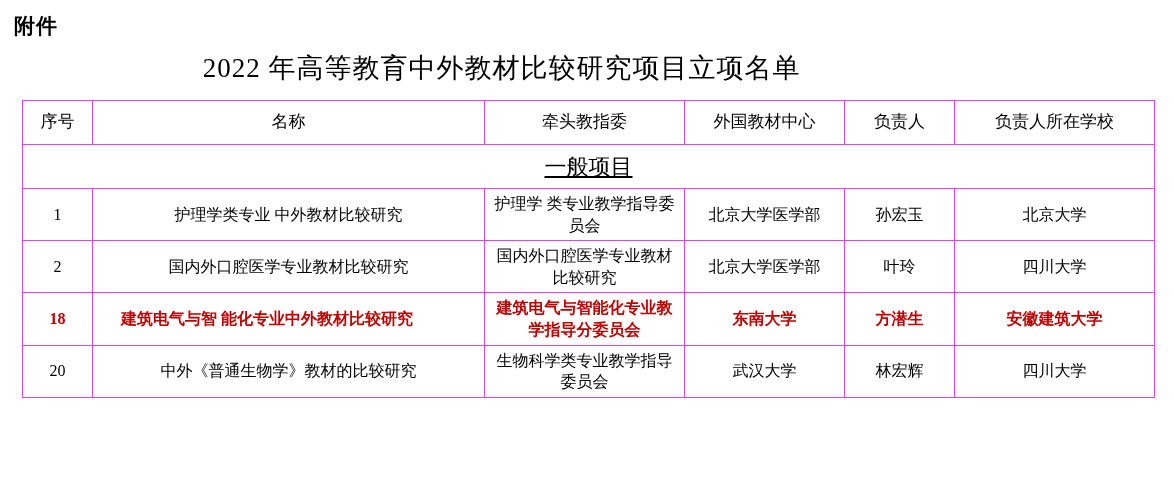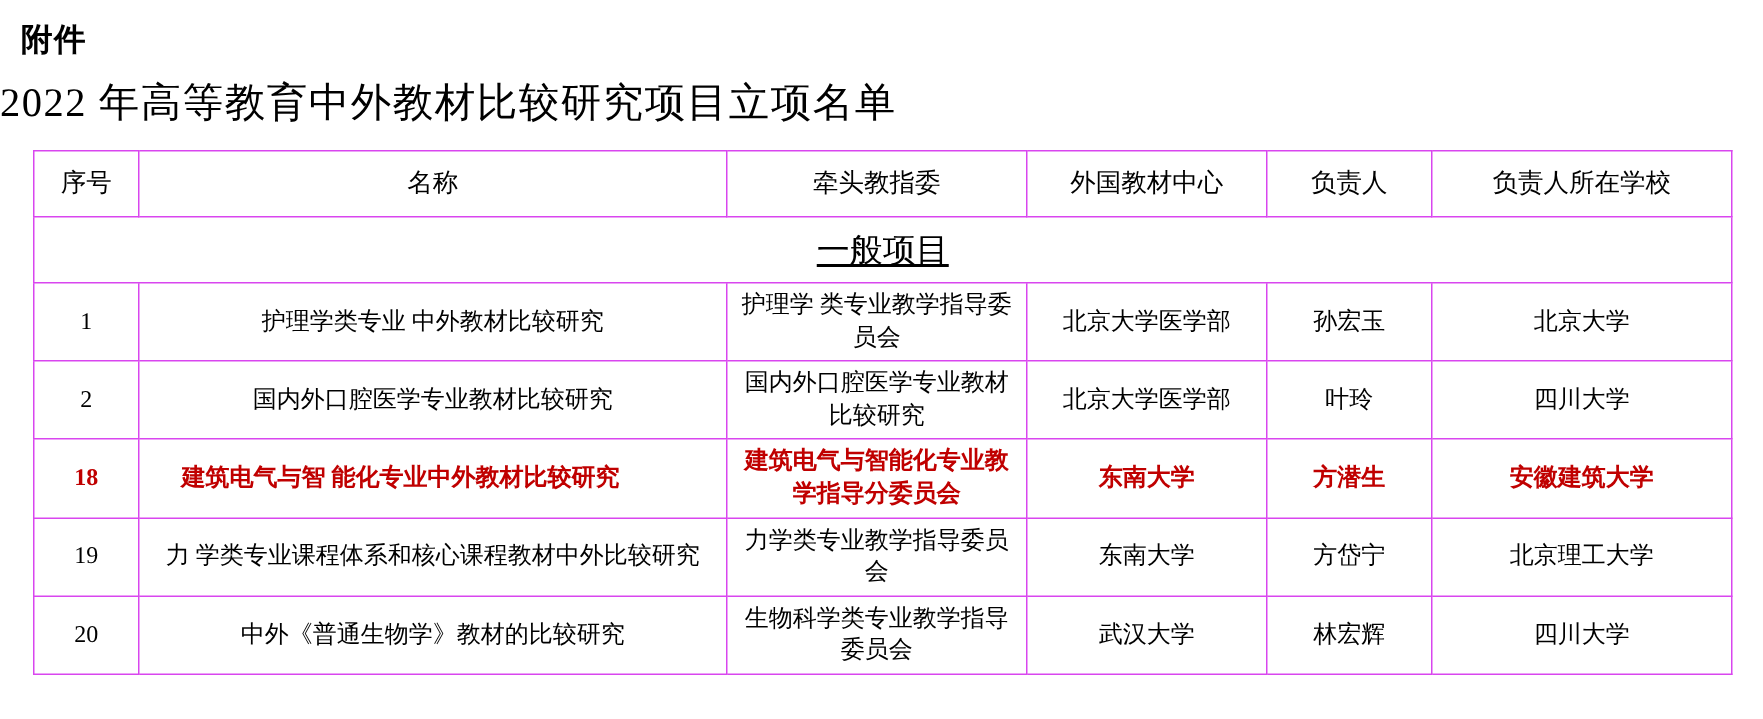--- a/index.html
+++ b/index.html
@@ -27,20 +27,21 @@
     font-size: 21px;
     font-weight: bold;
     letter-spacing: 1px;
     font-family: "Liberation Sans", "DejaVu Sans", sans-serif;
   }
   .doc-title {
     position: absolute;
     left: 0;
     right: 0;
     top: 50px;
+    text-align: center;
     font-size: 27px;
     letter-spacing: 1px;
     font-family: "Liberation Serif", "DejaVu Serif", serif;
   }
   .table-wrap {
     position: absolute;
     left: 22px;
     top: 100px;
     width: 1132px;
   }
@@ -142,28 +143,20 @@
 
         <tr class="highlight">
           <td>18</td>
           <td class="name-cell">建筑电气与智 能化专业中外教材比较研究</td>
           <td>建筑电气与智能化专业教学指导分委员会</td>
           <td>东南大学</td>
           <td>方潜生</td>
           <td>安徽建筑大学</td>
         </tr>
 
-        <tr class="row-tall">
-          <td>19</td>
-          <td class="name-cell">力 学类专业课程体系和核心课程教材中外比较研究</td>
-          <td>力学类专业教学指导委员会</td>
-          <td>东南大学</td>
-          <td>方岱宁</td>
-          <td>北京理工大学</td>
-        </tr>
 
         <tr>
           <td>20</td>
           <td class="name-cell">中外《普通生物学》教材的比较研究</td>
           <td>生物科学类专业教学指导委员会</td>
           <td>武汉大学</td>
           <td>林宏辉</td>
           <td>四川大学</td>
         </tr>
       </tbody>

